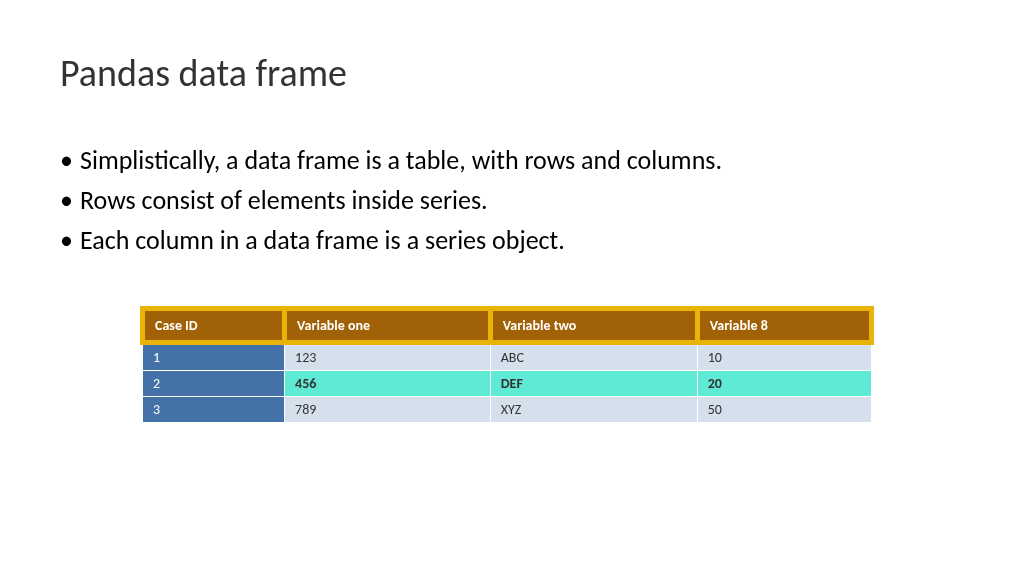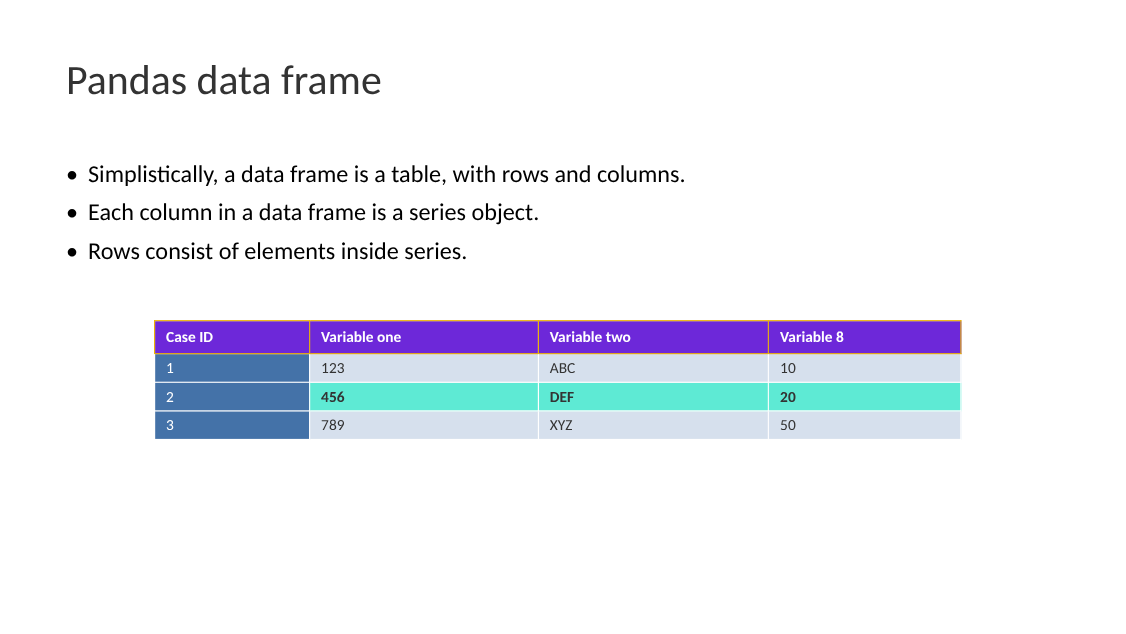--- a/index.html
+++ b/index.html
@@ -19,21 +19,21 @@
       font-size: 38px;
       font-weight: 400;
       color: #333333;
       margin-bottom: 48px;
     }
     .bullets {
       list-style: none;
       margin-bottom: 50px;
     }
     .bullets li {
-      font-size: 22px;
+      font-size: 26px;
       color: #000000;
       margin-bottom: 8px;
       position: relative;
       padding-left: 20px;
     }
     .bullets li::before {
       content: "•";
       position: absolute;
       left: 0;
       top: 0;
@@ -41,26 +41,26 @@
     .table-wrap {
       padding-left: 80px;
       padding-right: 90px;
     }
     table {
       width: 100%;
       border-collapse: collapse;
       font-size: 14px;
     }
     th {
-      background: #6d28d9;
+      background: #a16207;
       color: #ffffff;
       font-weight: 700;
       text-align: left;
       padding: 6px 10px;
-      border: 1px solid #eab308;
+      border: 5px solid #eab308;
     }
     td {
       padding: 4px 10px;
       border: 1px solid #ffffff;
       color: #333333;
     }
     td.rowhead {
       background: #4472a8;
       color: #ffffff;
     }
@@ -73,22 +73,22 @@
       font-weight: bold;
     }
   </style>
 </head>
 <body>
 
 <h1 class="title">Pandas data frame</h1>
 
 <ul class="bullets">
   <li>Simplistically, a data frame is a table, with rows and columns.</li>
+  <li>Rows consist of elements inside series.</li>
   <li>Each column in a data frame is a series object.</li>
-  <li>Rows consist of elements inside series.</li>
 </ul>
 
 <div class="table-wrap">
   <table>
     <thead>
       <tr>
         <th>Case ID</th>
         <th>Variable one</th>
         <th>Variable two</th>
         <th>Variable 8</th>

